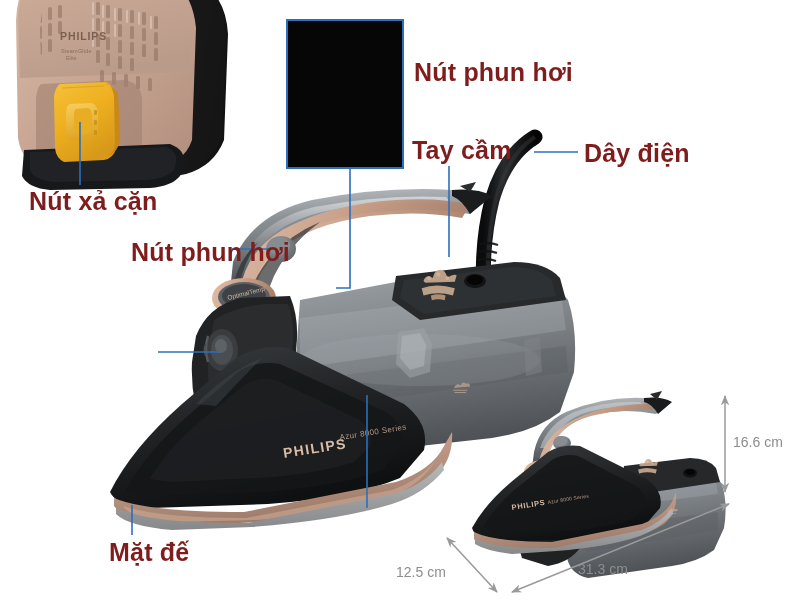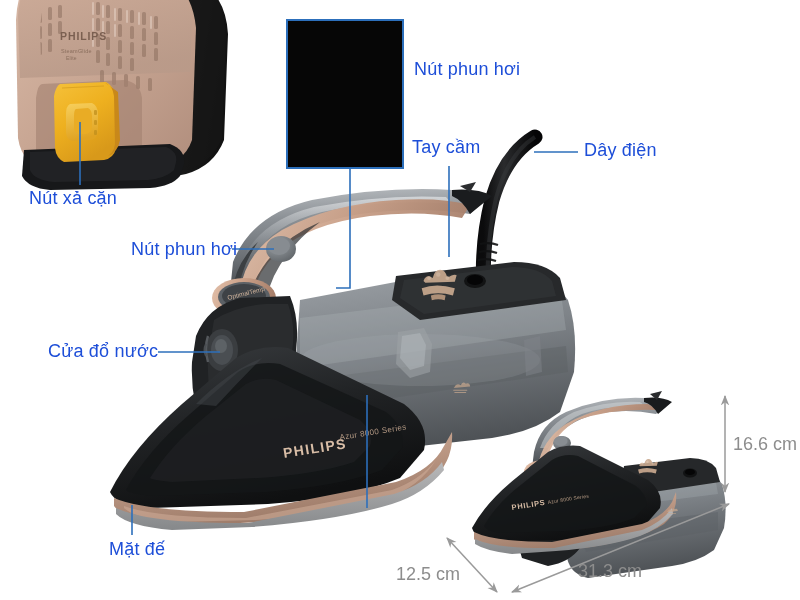--- a/index.html
+++ b/index.html
@@ -20,31 +20,32 @@
   }
   #stage svg.layer {
     position: absolute;
     left: 0;
     top: 0;
     width: 800px;
     height: 600px;
   }
   .callout-label {
     position: absolute;
-    color: #1d4ed8;
-    font-size: 18px;
+    color: #7f1d1d;
+    font-size: 25px;
     font-family: "Liberation Sans", sans-serif;
     white-space: nowrap;
     letter-spacing: 0.2px;
     line-height: 1;
+    font-weight: bold;
   }
   .dim-label {
     position: absolute;
     color: #8d8d8d;
-    font-size: 18px;
+    font-size: 14px;
     font-family: "Liberation Sans", sans-serif;
     white-space: nowrap;
     line-height: 1;
   }
   .inset-frame {
     position: absolute;
     border: 2px solid #2c6fbb;
     box-sizing: border-box;
     overflow: hidden;
     background: #060606;
@@ -482,21 +483,20 @@
   <div class="callout-label" style="left:29px;  top:189px;">Nút xả cặn</div>
 
   <div class="callout-label" style="left:414px; top:60px;">Nút phun hơi</div>
 
   <div class="callout-label" style="left:131px; top:240px;">Nút phun hơi</div>
 
   <div class="callout-label" style="left:412px; top:138px;">Tay cầm</div>
 
   <div class="callout-label" style="left:584px; top:141px;">Dây điện</div>
 
-  <div class="callout-label" style="left:48px;  top:342px;">Cửa đổ nước</div>
 
 
   <div class="callout-label" style="left:109px; top:540px;">Mặt đế</div>
 
   <div class="dim-label" style="left:733px; top:435px;">16.6 cm</div>
 
   <div class="dim-label" style="left:396px; top:565px;">12.5 cm</div>
 
   <div class="dim-label" style="left:578px; top:562px;text-align:right;">31.3 cm</div>
 

